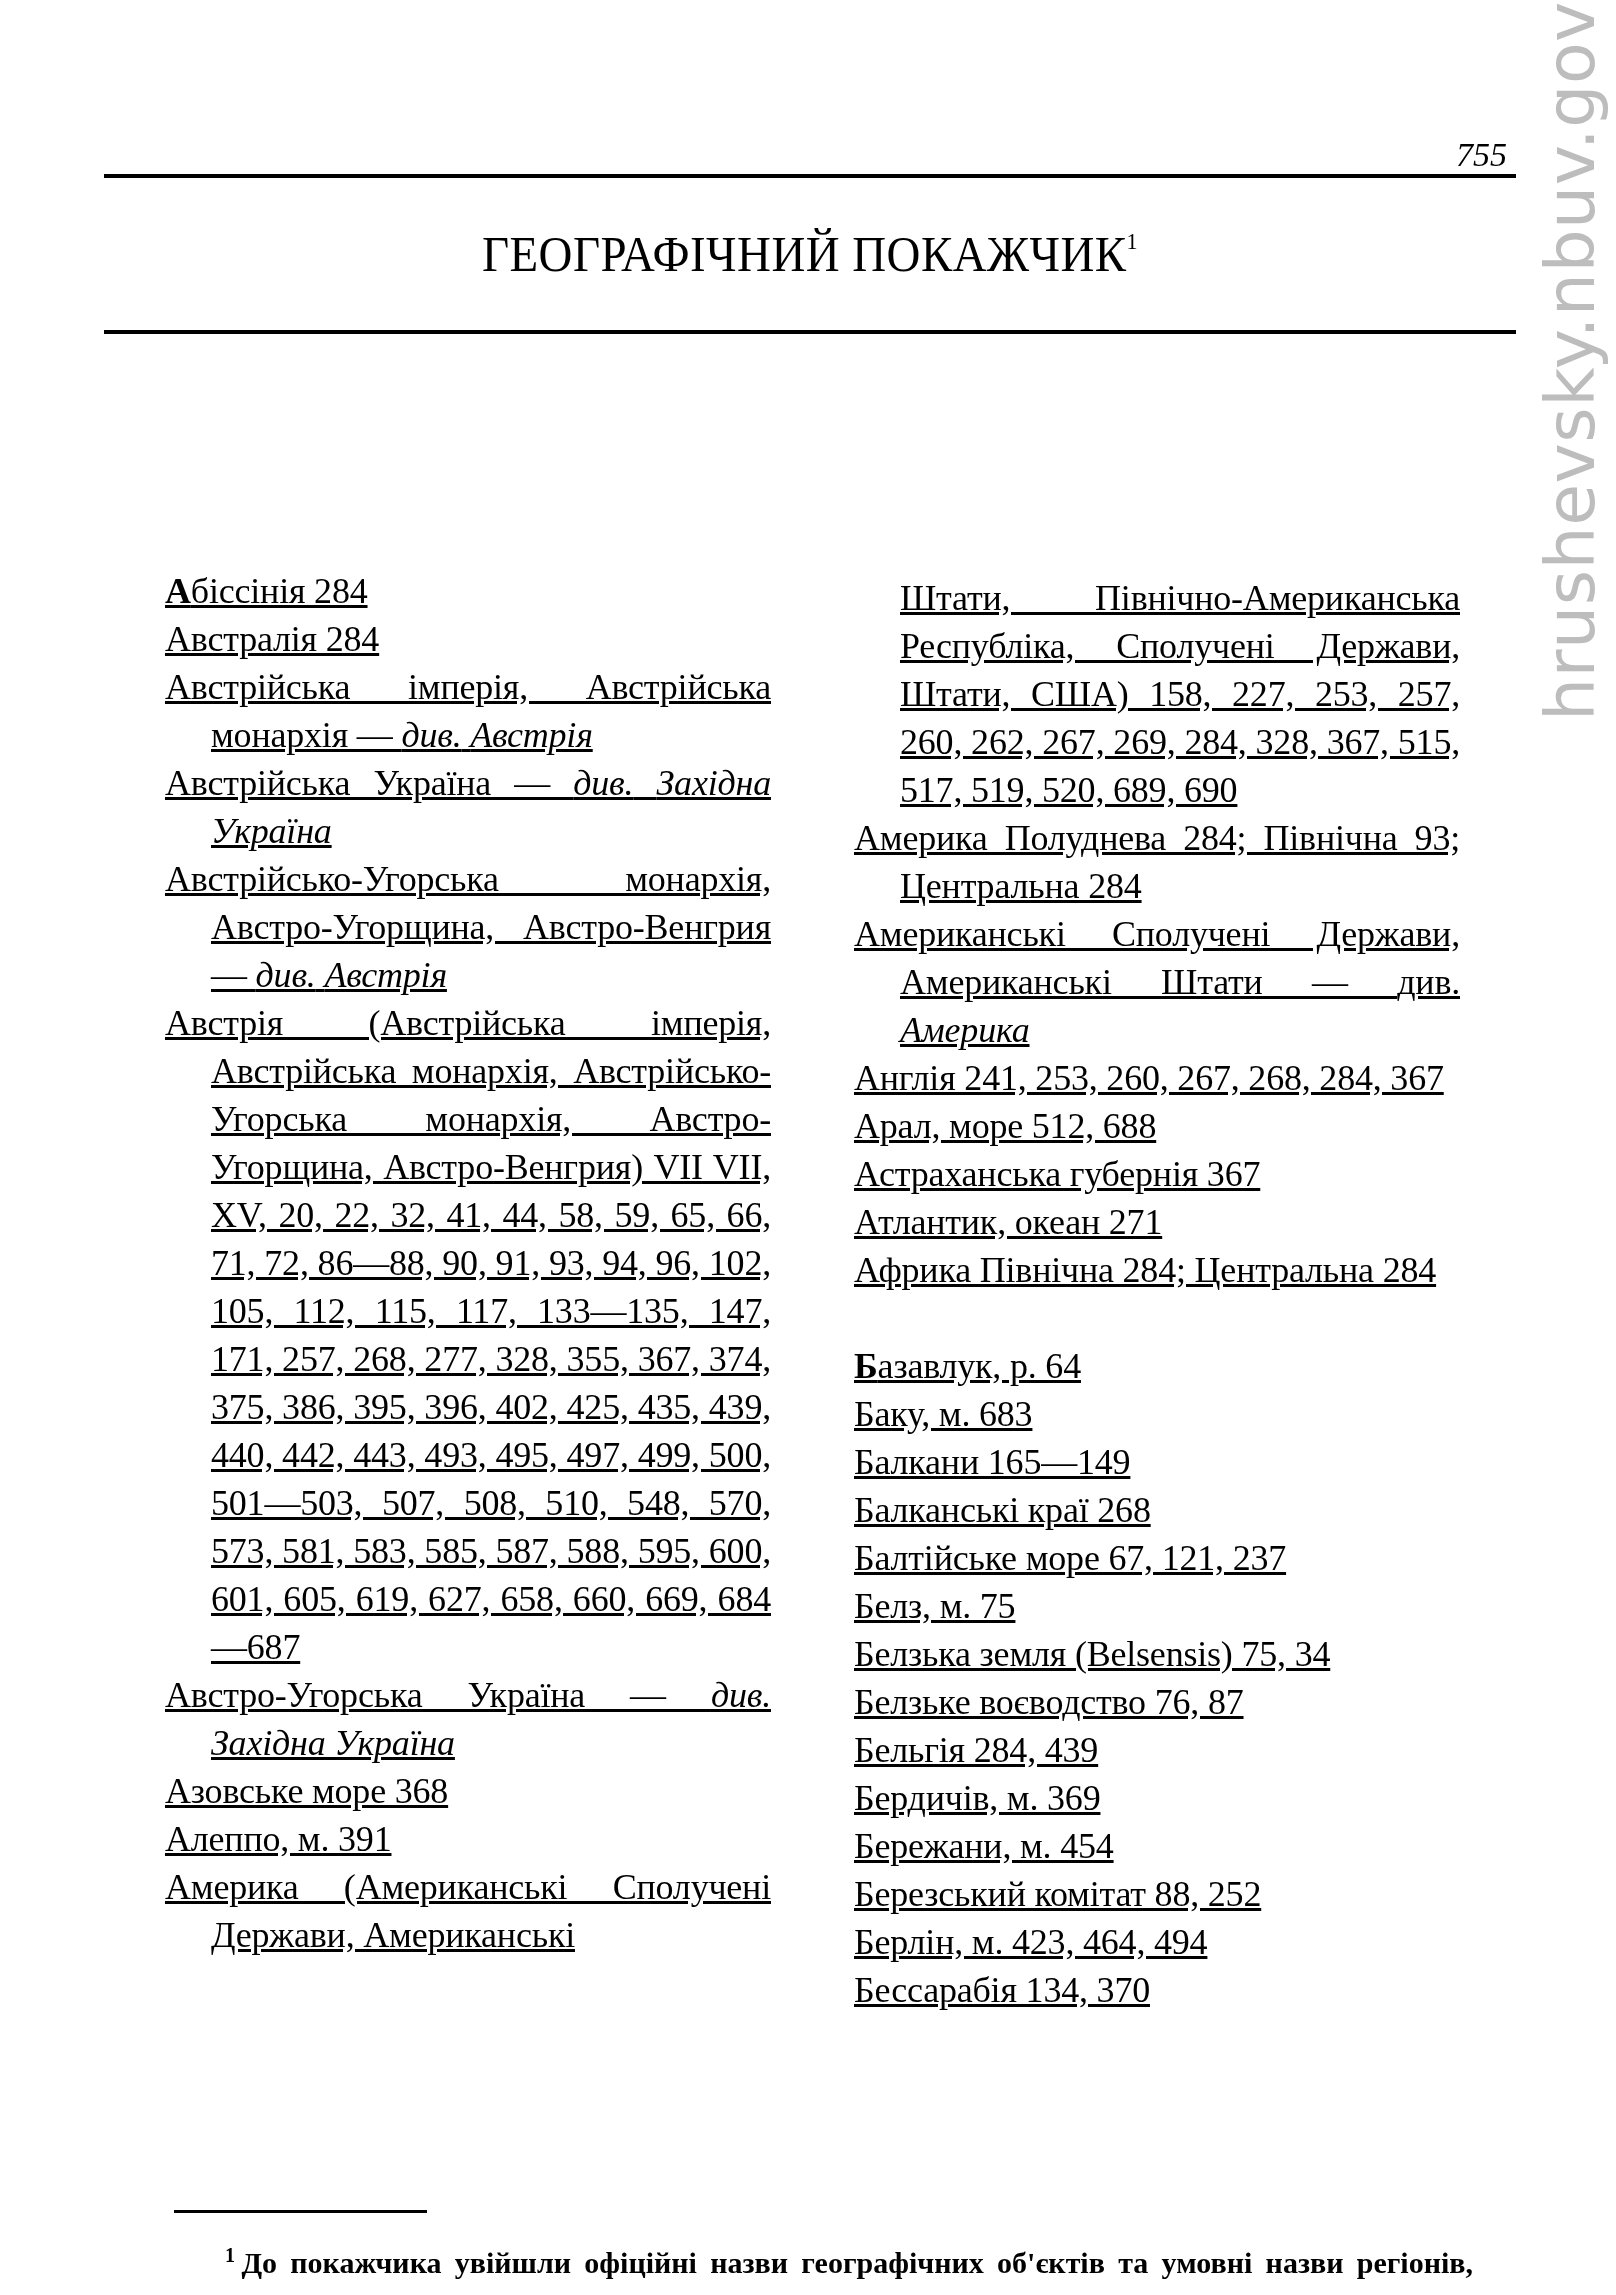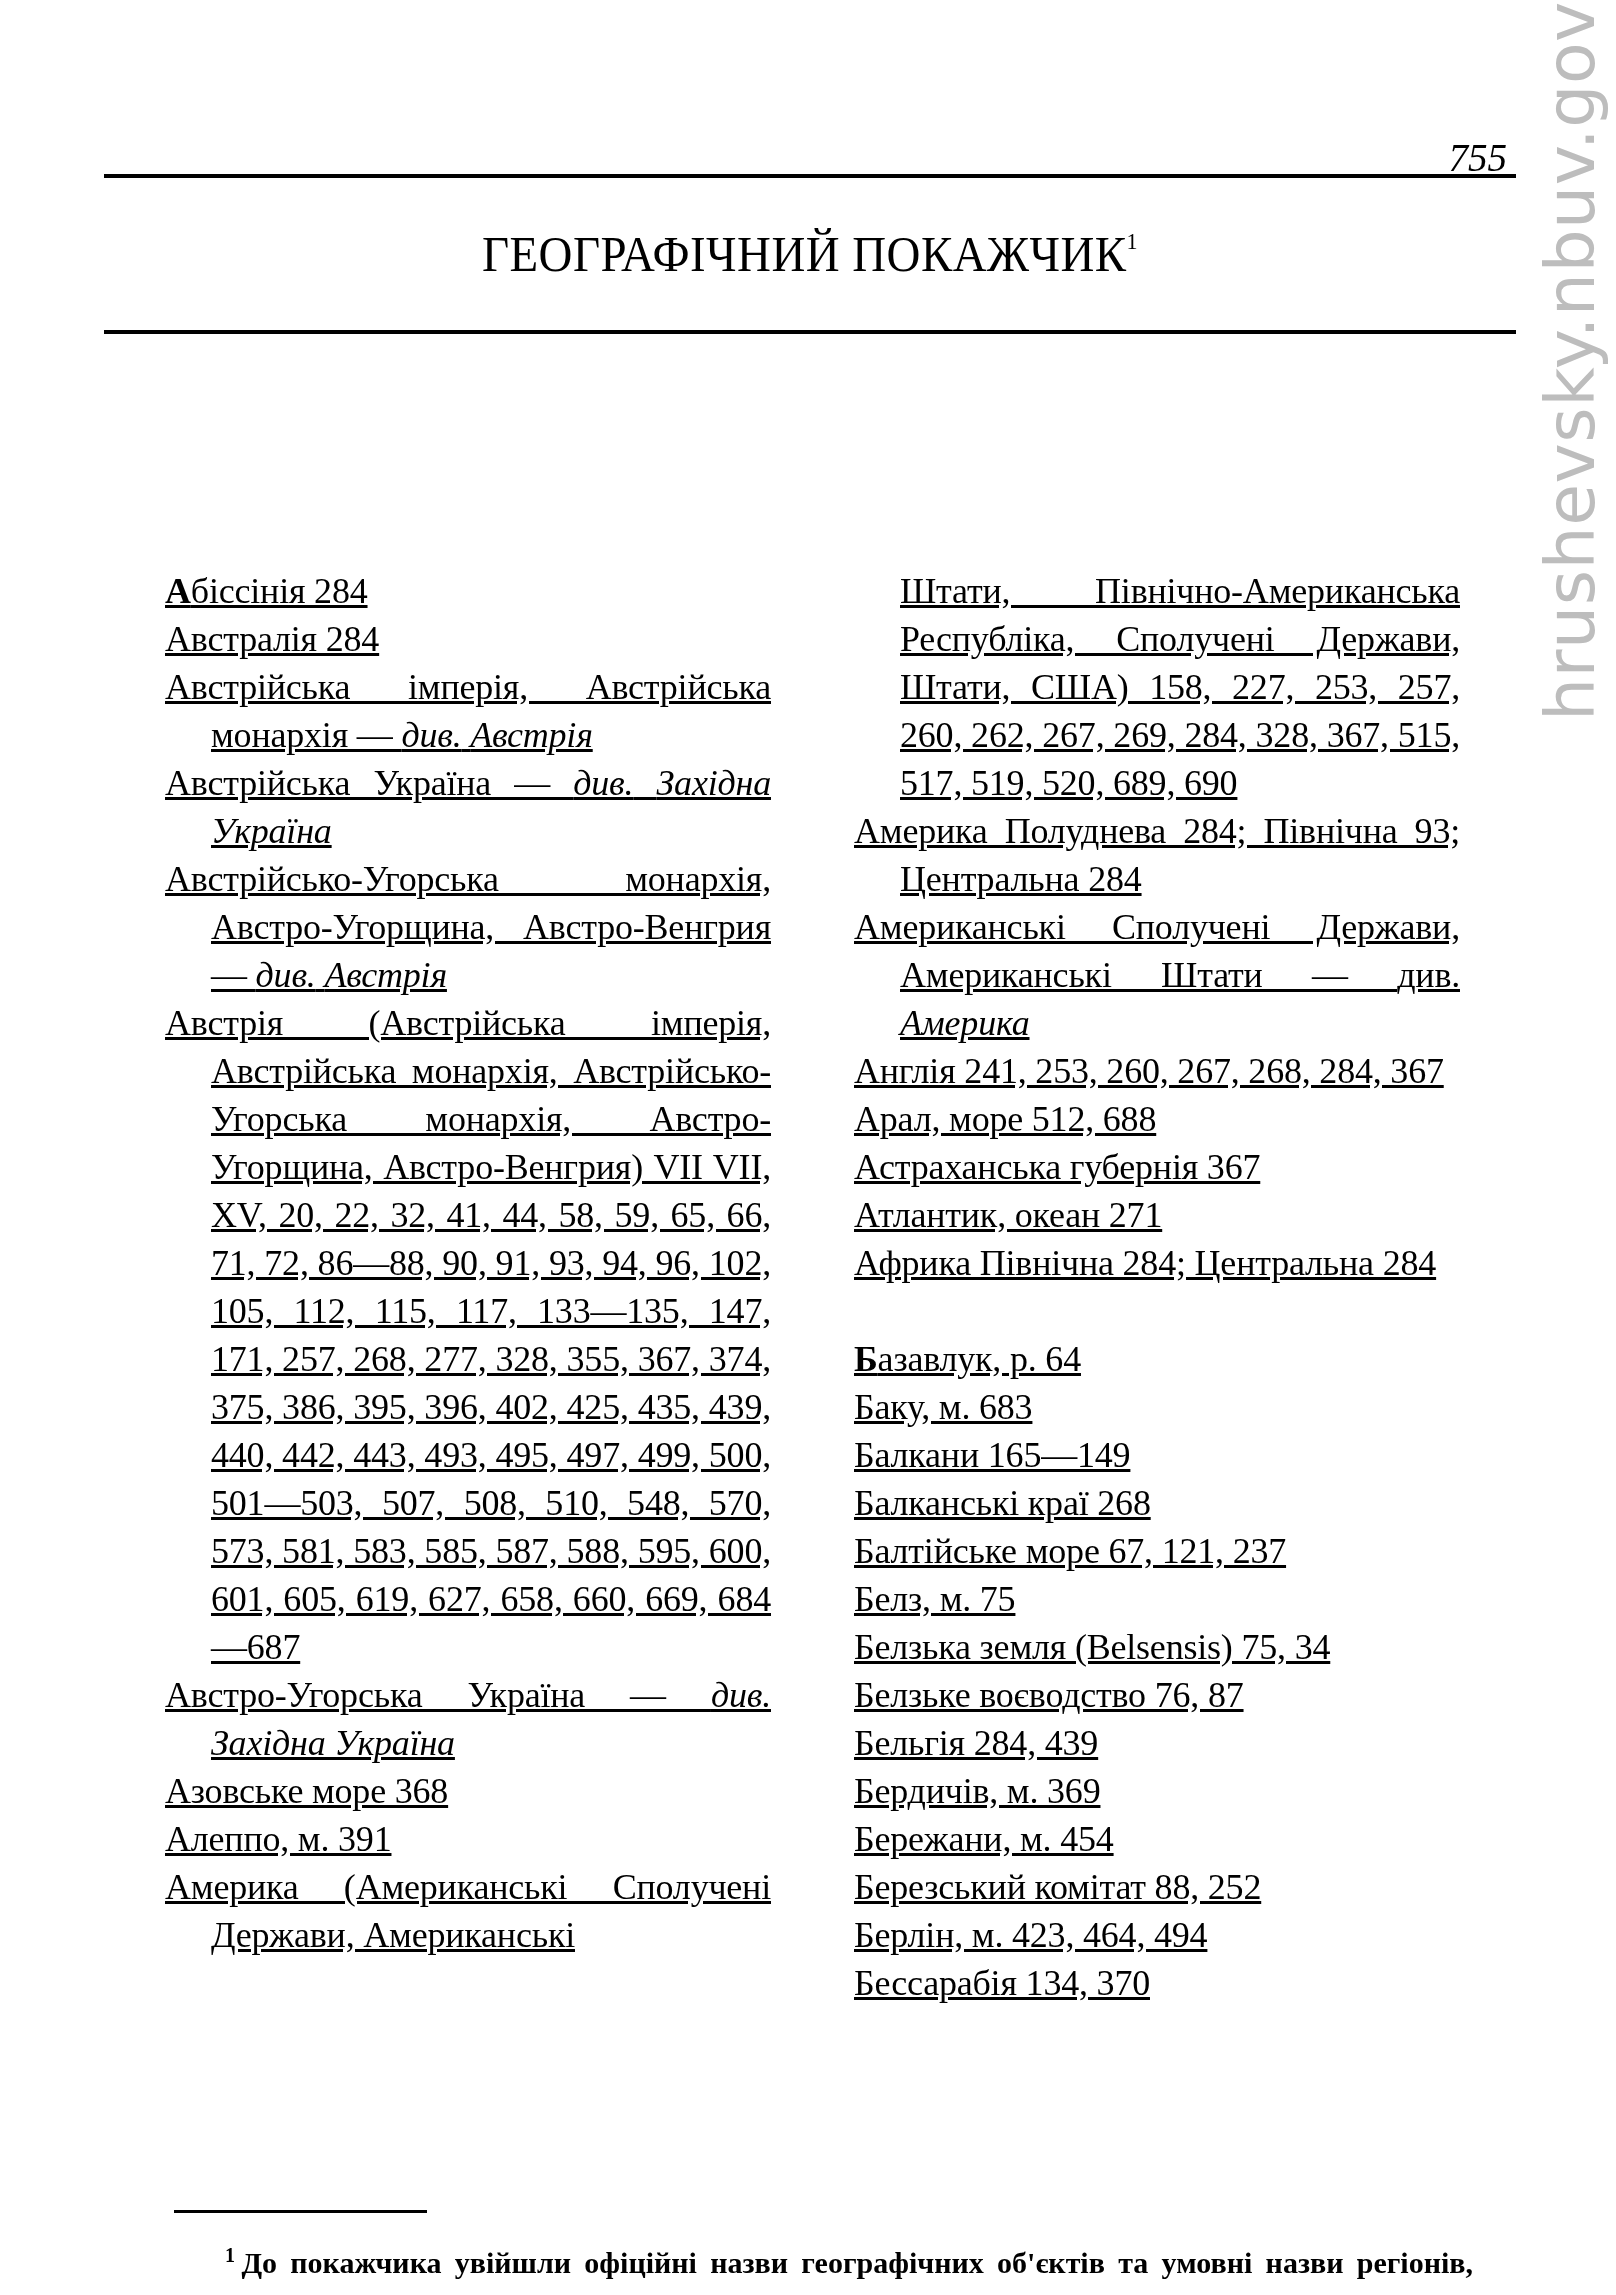--- a/index.html
+++ b/index.html
@@ -12,21 +12,21 @@
       height: 2542px;
       position: relative;
       overflow: hidden;
       color: #000000;
       font-family: "Liberation Serif", "DejaVu Serif", serif;
     }
     .page-number {
       position: absolute;
       right: 109px;
       top: 138px;
-      font-size: 39px;
+      font-size: 34px;
       font-style: italic;
       line-height: 1;
     }
     .rule {
       position: absolute;
       background: #000000;
     }
     .rule-top {
       left: 104px;
       width: 1412px;
@@ -69,20 +69,21 @@
       padding-left: 46px;
       text-indent: -46px;
       text-align: justify;
       text-align-last: left;
       letter-spacing: -0.2px;
       text-decoration: underline;
     }
     .entry.cont {
       padding-left: 46px;
       text-indent: 0;
+      margin-top: 7px;
     }
     .entry .first {
       font-weight: bold;
     }
     .entry .see {
       font-style: italic;
     }
     .section-gap {
       height: 48px;
     }

